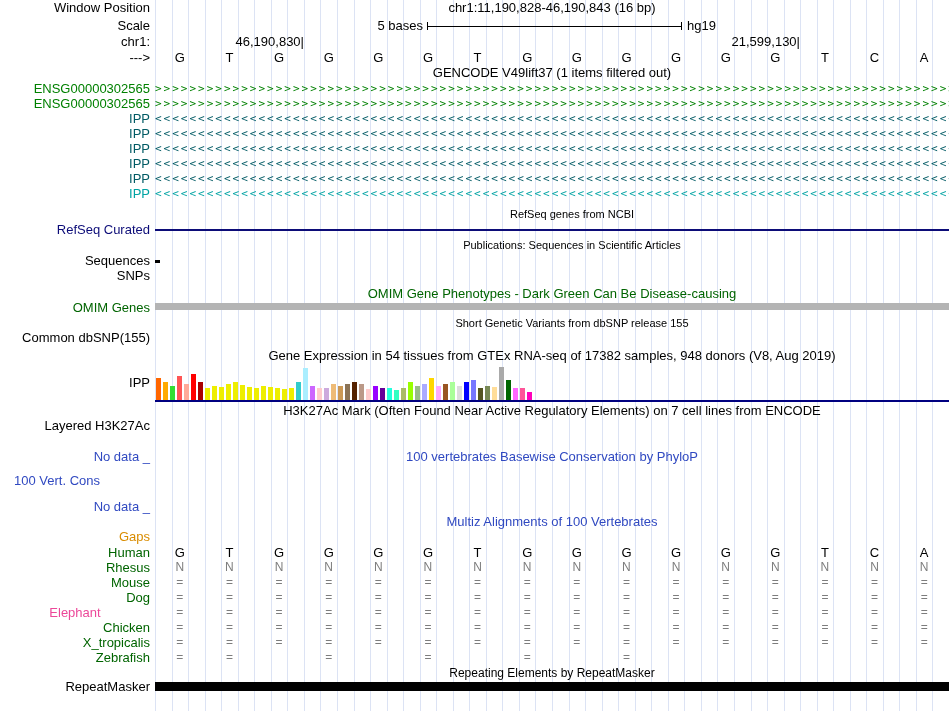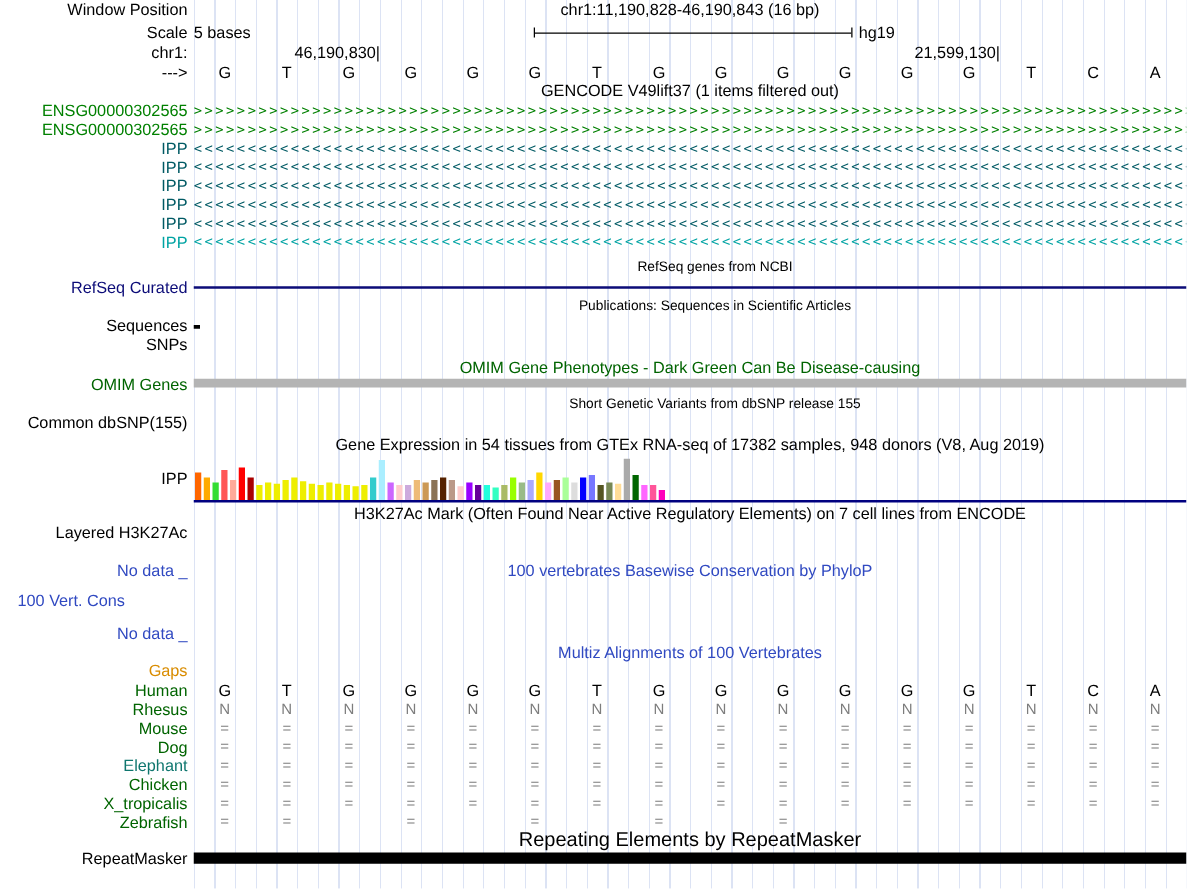--- a/index.html
+++ b/index.html
@@ -40,21 +40,21 @@
   .r-phylop-title{top:450px}
   .r-vertcons{top:474px}
   .r-nodata2{top:500px}
   .r-multiz-title{top:515px}
   .r-gaps{top:530px}
   .r-rmsk-title{top:666px}
   .r-rmsk{top:680px}
 
   
   .title-flex{display:flex;justify-content:center;gap:26px;white-space:nowrap;}
-  .scale-text{position:absolute;left:0;width:268px;text-align:left;}
+  .scale-text{position:absolute;left:0;width:268px;text-align:right;}
   .scale-line{position:absolute;left:272px;top:4px;width:253px;height:8px;
               border-left:1px solid #000;border-right:1px solid #000;
               background:linear-gradient(#000,#000) center/100% 1px no-repeat;}
   .scale-right{position:absolute;left:532px;}
   .pos-label{position:absolute;top:0;left:0;text-align:right;white-space:nowrap;}
   .pos1{width:149px}.pos2{width:397px}.pos3{width:645px}
 
   .bases{display:flex;}
   .bases span{flex:1;text-align:center;}
 
@@ -379,21 +379,21 @@
           <span style="color: rgb(125, 125, 125); font-size: 12px;">=</span>
           <span style="color: rgb(125, 125, 125); font-size: 12px;">=</span>
           <span style="color: rgb(125, 125, 125); font-size: 12px;">=</span>
           <span style="color: rgb(125, 125, 125); font-size: 12px;">=</span>
           <span style="color: rgb(125, 125, 125); font-size: 12px;">=</span>
           <span style="color: rgb(125, 125, 125); font-size: 12px;">=</span>
           <span style="color: rgb(125, 125, 125); font-size: 12px;">=</span>
         </div>
       </div>
       <div class="row species-row" style="top: 605px;">
-        <div class="label" style="color: #0f766e; line-height: 15px;">Elephant</div>
+        <div class="label" style="color: #ec4899; line-height: 15px; text-align: center;">Elephant</div>
         <div class="track species-cells">
           <span style="color: rgb(125, 125, 125); font-size: 12px;">=</span>
           <span style="color: rgb(125, 125, 125); font-size: 12px;">=</span>
           <span style="color: rgb(125, 125, 125); font-size: 12px;">=</span>
           <span style="color: rgb(125, 125, 125); font-size: 12px;">=</span>
           <span style="color: rgb(125, 125, 125); font-size: 12px;">=</span>
           <span style="color: rgb(125, 125, 125); font-size: 12px;">=</span>
           <span style="color: rgb(125, 125, 125); font-size: 12px;">=</span>
           <span style="color: rgb(125, 125, 125); font-size: 12px;">=</span>
           <span style="color: rgb(125, 125, 125); font-size: 12px;">=</span>
@@ -465,21 +465,21 @@
           <span style="color: rgb(125, 125, 125); font-size: 12px;"></span>
           <span style="color: rgb(125, 125, 125); font-size: 12px;"></span>
           <span style="color: rgb(125, 125, 125); font-size: 12px;"></span>
           <span style="color: rgb(125, 125, 125); font-size: 12px;"></span>
           <span style="color: rgb(125, 125, 125); font-size: 12px;"></span>
         </div>
       </div>
     </div>
 
   <div class="row r-rmsk-title">
-    <div class="track center" style="font-size:16px">Repeating Elements by RepeatMasker</div>
+    <div class="track center" style="font-size:12px">Repeating Elements by RepeatMasker</div>
   </div>
   <div class="row r-rmsk">
     <div class="label">RepeatMasker</div>
     <div class="track">
         <span class="rmsk-bar"></span>
       </div>
   </div>
 </div>
 
 </body></html>

